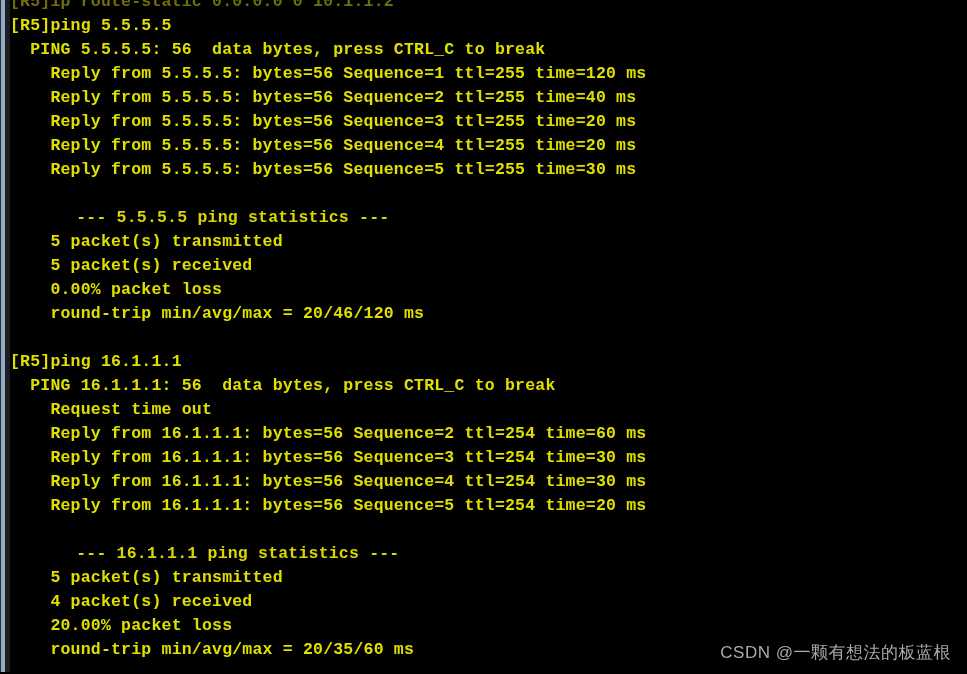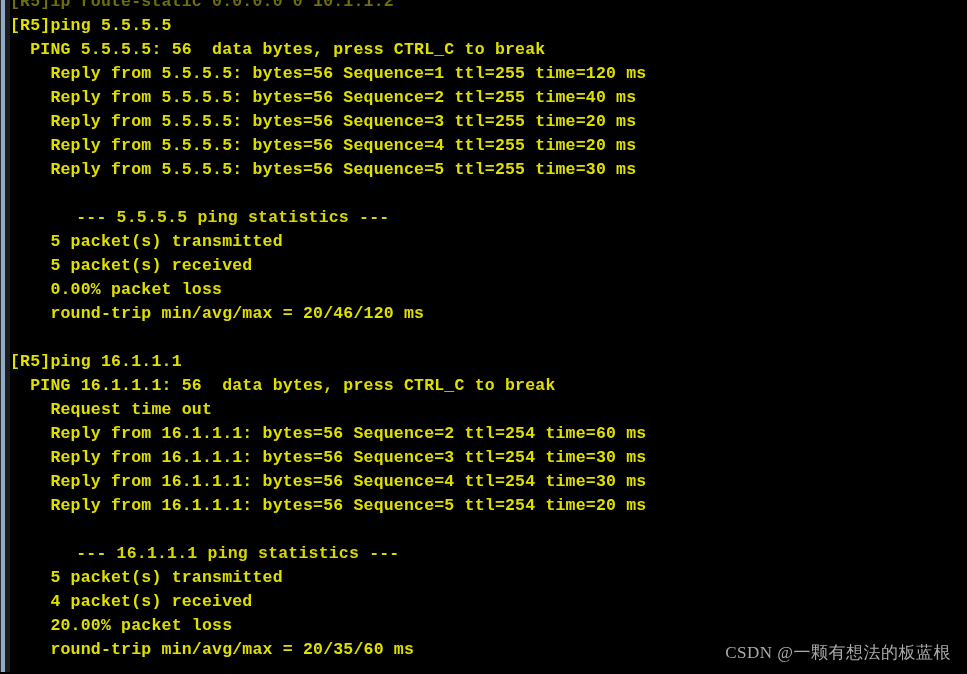--- a/index.html
+++ b/index.html
@@ -81,21 +81,21 @@
   .line.stats-head {
     color: #d8d800;
     padding-left: 46px;
   }
 
   #watermark {
     position: absolute;
     right: 16px;
     bottom: 10px;
     color: #b9b9b9;
-    font-family: Liberation Serif, serif;
+    font-family: Liberation Sans, sans-serif;
     font-size: 17px;
     letter-spacing: 0.5px;
     white-space: pre;
     opacity: 0.92;
   }
 </style>
 </head>
 <body>
 
 <div id="terminal-window">

